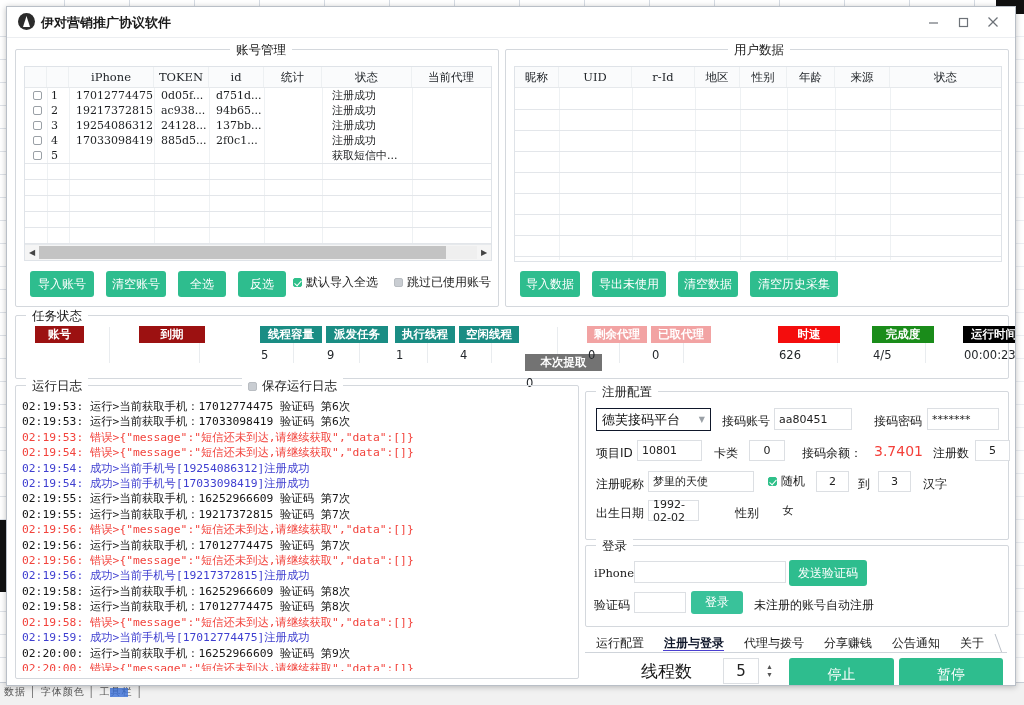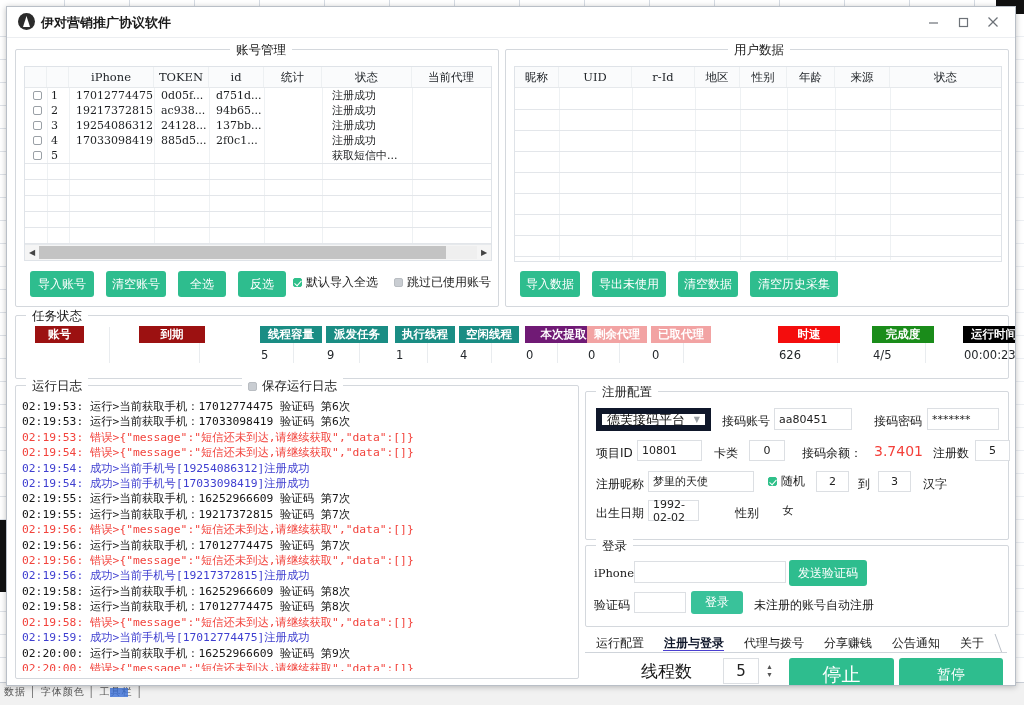--- a/index.html
+++ b/index.html
@@ -104,21 +104,21 @@
   .l-run{color:#161616;}
   .l-err{color:#f2433c;}
   .l-ok{color:#3f3fd0;}
 
   
   .fld{position:absolute;border:1px solid #dcdfe3;background:#fff;box-sizing:border-box;
      font-size:11px;color:#222;display:flex;align-items:center;padding:0 4px;
      font-family:"DejaVu Sans","Liberation Sans",sans-serif;}
   .lbl{position:absolute;font-size:12px;color:#1b1b1b;
      font-family:"DejaVu Sans","Liberation Sans",sans-serif;white-space:nowrap;}
-  .combo{position:absolute;border:6px solid #0f172a;background:#fff;box-sizing:border-box;
+  .combo{position:absolute;border:1px solid #0f172a;background:#fff;box-sizing:border-box;
      display:flex;align-items:center;justify-content:space-between;padding:0 5px;
      font-size:13px;color:#111;font-family:"DejaVu Sans","Liberation Sans",sans-serif;}
   .caret{color:#9aa0a6;font-size:8px;}
 
   
   #tabbar{position:absolute;display:flex;align-items:flex-end;height:20px;}
   .tab{position:relative;height:19px;display:flex;align-items:center;padding:0 9px 0 11px;
      font-size:12px;color:#1b1b1b;background:#fff;cursor:pointer;
      font-family:"DejaVu Sans","Liberation Sans",sans-serif;white-space:nowrap;}
   .tab:after{content:"";position:absolute;right:-6px;top:0;width:12px;height:19px;
@@ -362,21 +362,21 @@
         </div>
         <div class="stat-cell" style="left: 378px;">
           <div class="badge" style="width: 60px; background: rgb(26, 141, 132);">执行线程</div>
           <div class="stat-val">1</div>
         </div>
         <div class="stat-cell" style="left: 442px;">
           <div class="badge" style="width: 60px; background: rgb(26, 141, 132);">空闲线程</div>
           <div class="stat-val">4</div>
         </div>
         <div class="stat-cell" style="left: 508px;">
-          <div class="badge" style="width: 77px; background: #701a75;">本次提取</div>
+          <div class="badge" style="width: 77px; background: #737373; margin-top: 28px;">本次提取</div>
           <div class="stat-val">0</div>
         </div>
         <div class="stat-cell" style="left: 570px;">
           <div class="badge" style="width: 60px; background: rgb(242, 163, 163);">剩余代理</div>
           <div class="stat-val">0</div>
         </div>
         <div class="stat-cell" style="left: 634px;">
           <div class="badge" style="width: 60px; background: rgb(242, 163, 163);">已取代理</div>
           <div class="stat-val">0</div>
         </div>
@@ -495,17 +495,17 @@
     </div>
   <div id="tabline" style="left:578px;top:645px;width:422px;"></div>
 
   <div style="position:absolute;left:578px;top:650px;width:422px;height:28px;">
     <div class="lbl" style="left:56px;top:3px;font-size:17px;">线程数</div>
     <div class="fld" style="left:138px;top:1px;width:36px;height:26px;justify-content:center;font-size:15px;">5</div>
     <div class="spin" style="left:178px;top:2px;height:24px;">
       <div>▲</div>
       <div>▼</div>
     </div>
-    <div class="gbtn" style="position:absolute;left:204px;top:1px;width:105px;height:34px;font-size:19px;">停止</div>
+    <div class="gbtn" style="position:absolute;left:204px;top:1px;width:105px;height:34px;font-size:14px;">停止</div>
     <div class="gbtn" style="position:absolute;left:314px;top:1px;width:104px;height:34px;font-size:14px;">暂停</div>
   </div>
 
 </div>
 
 </body></html>

